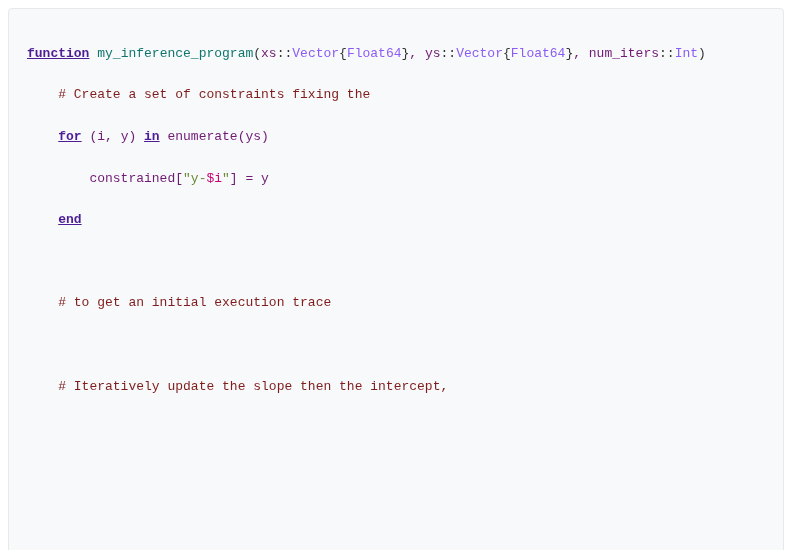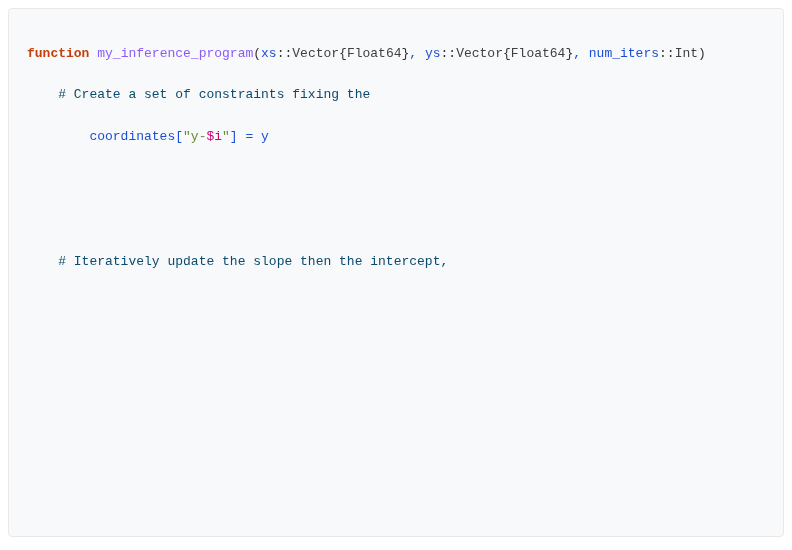--- a/index.html
+++ b/index.html
@@ -16,60 +16,64 @@
     }
     .code-block {
       background: #f8f9fa;
       border: 1px solid #e8e8e8;
       border-radius: 4px;
       padding: 14px 18px;
       overflow-x: auto;
       white-space: pre;
     }
     .keyword {
-      color: #c2410c;
+      color: #4c1d95;
       font-weight: 600;
+      text-decoration: underline;
     }
     .funcname {
+      color: #0f766e;
+    }
+    .type {
       color: #8b5cf6;
     }
-    .type {
-      color: #404040;
-    }
     .comment {
-      color: #0c4a6e;
+      color: #7f1d1d;
     }
     .string {
       color: #6a8a3a;
     }
     .interp {
       color: #cc0077;
     }
     .paren {
       color: #333333;
     }
     .op {
       color: #333333;
     }
     .plain {
-      color: #1d4ed8;
+      color: #701a75;
     }
     .line {
       display: block;
       min-height: 1.6em;
     }
   </style>
 </head>
 <body>
 
 <div class="code-block">
 <span class="line"><span class="keyword">function</span><span class="funcname"> my_inference_program</span><span class="paren">(</span><span class="plain">xs</span><span class="op">::</span><span class="type">Vector</span><span class="paren">{</span><span class="type">Float64</span><span class="paren">}</span><span class="plain">, </span><span class="plain">ys</span><span class="op">::</span><span class="type">Vector</span><span class="paren">{</span><span class="type">Float64</span><span class="paren">}</span><span class="plain">, </span><span class="plain">num_iters</span><span class="op">::</span><span class="type">Int</span><span class="paren">)</span></span>
 <span class="line comment">    # Create a set of constraints fixing the</span>
-<span class="line"><span class="plain">        coordinates[</span><span class="string">"y-</span><span class="interp">$i</span><span class="string">"</span><span class="plain">] = y</span></span>
+<span class="line"><span class="plain">    </span><span class="keyword">for</span><span class="plain"> (i, y) </span><span class="keyword">in</span><span class="plain"> enumerate(ys)</span></span>
+<span class="line"><span class="plain">        constrained[</span><span class="string">"y-</span><span class="interp">$i</span><span class="string">"</span><span class="plain">] = y</span></span>
+<span class="line"><span class="plain">    </span><span class="keyword">end</span></span>
 <span class="line"></span>
+<span class="line comment">    # to get an initial execution trace</span>
 <span class="line"></span>
 <span class="line comment">    # Iteratively update the slope then the intercept,</span>
 
 
 
 
 
 
 
 

